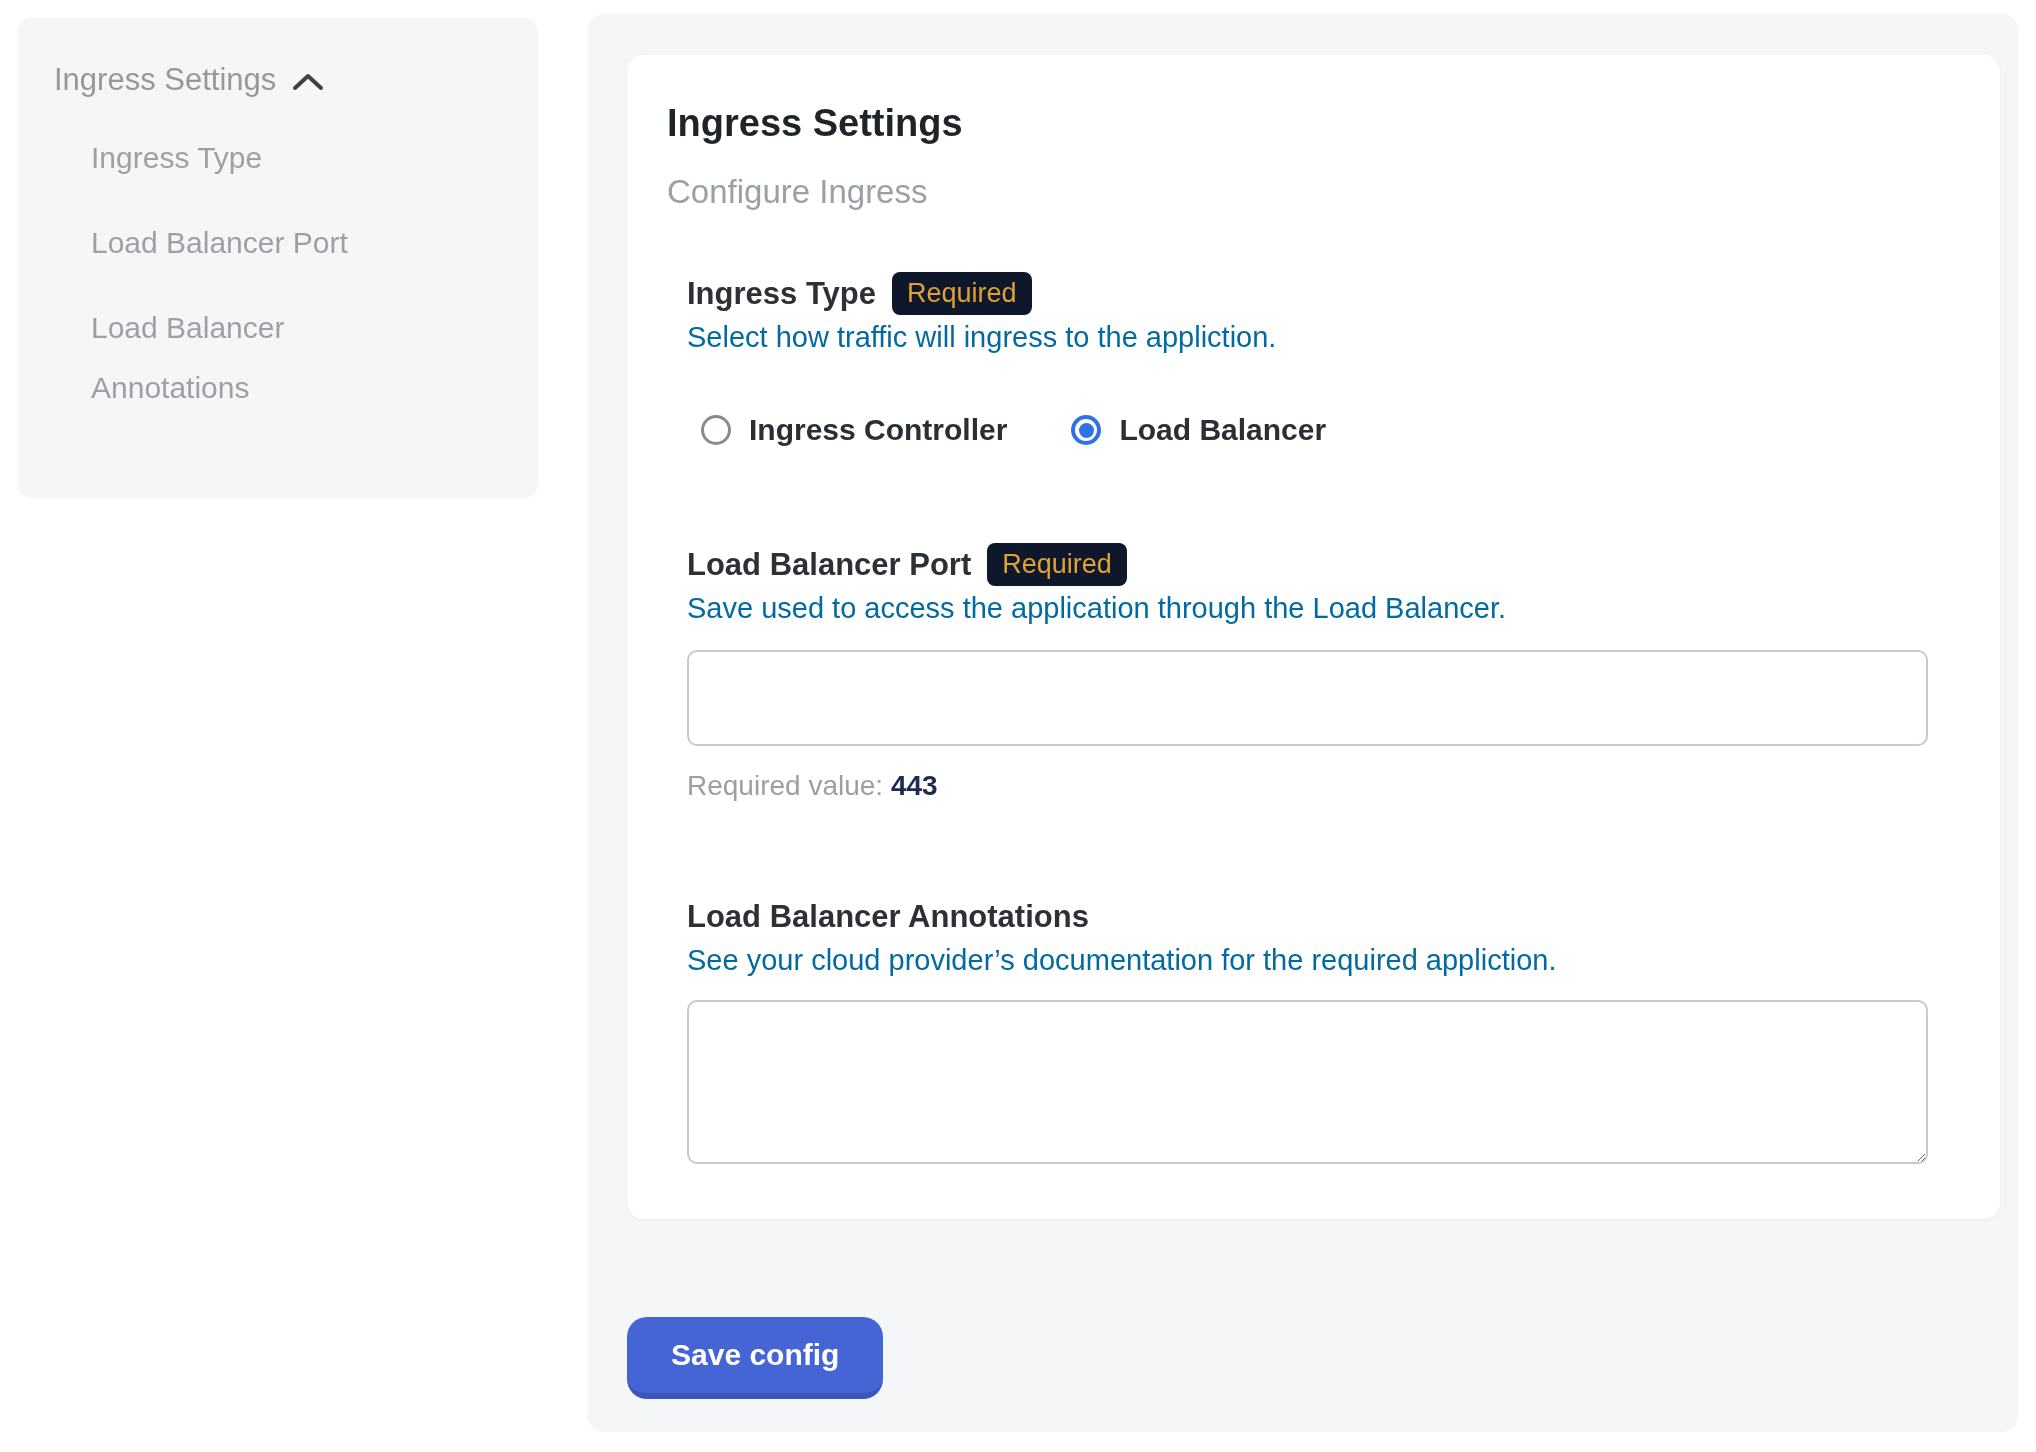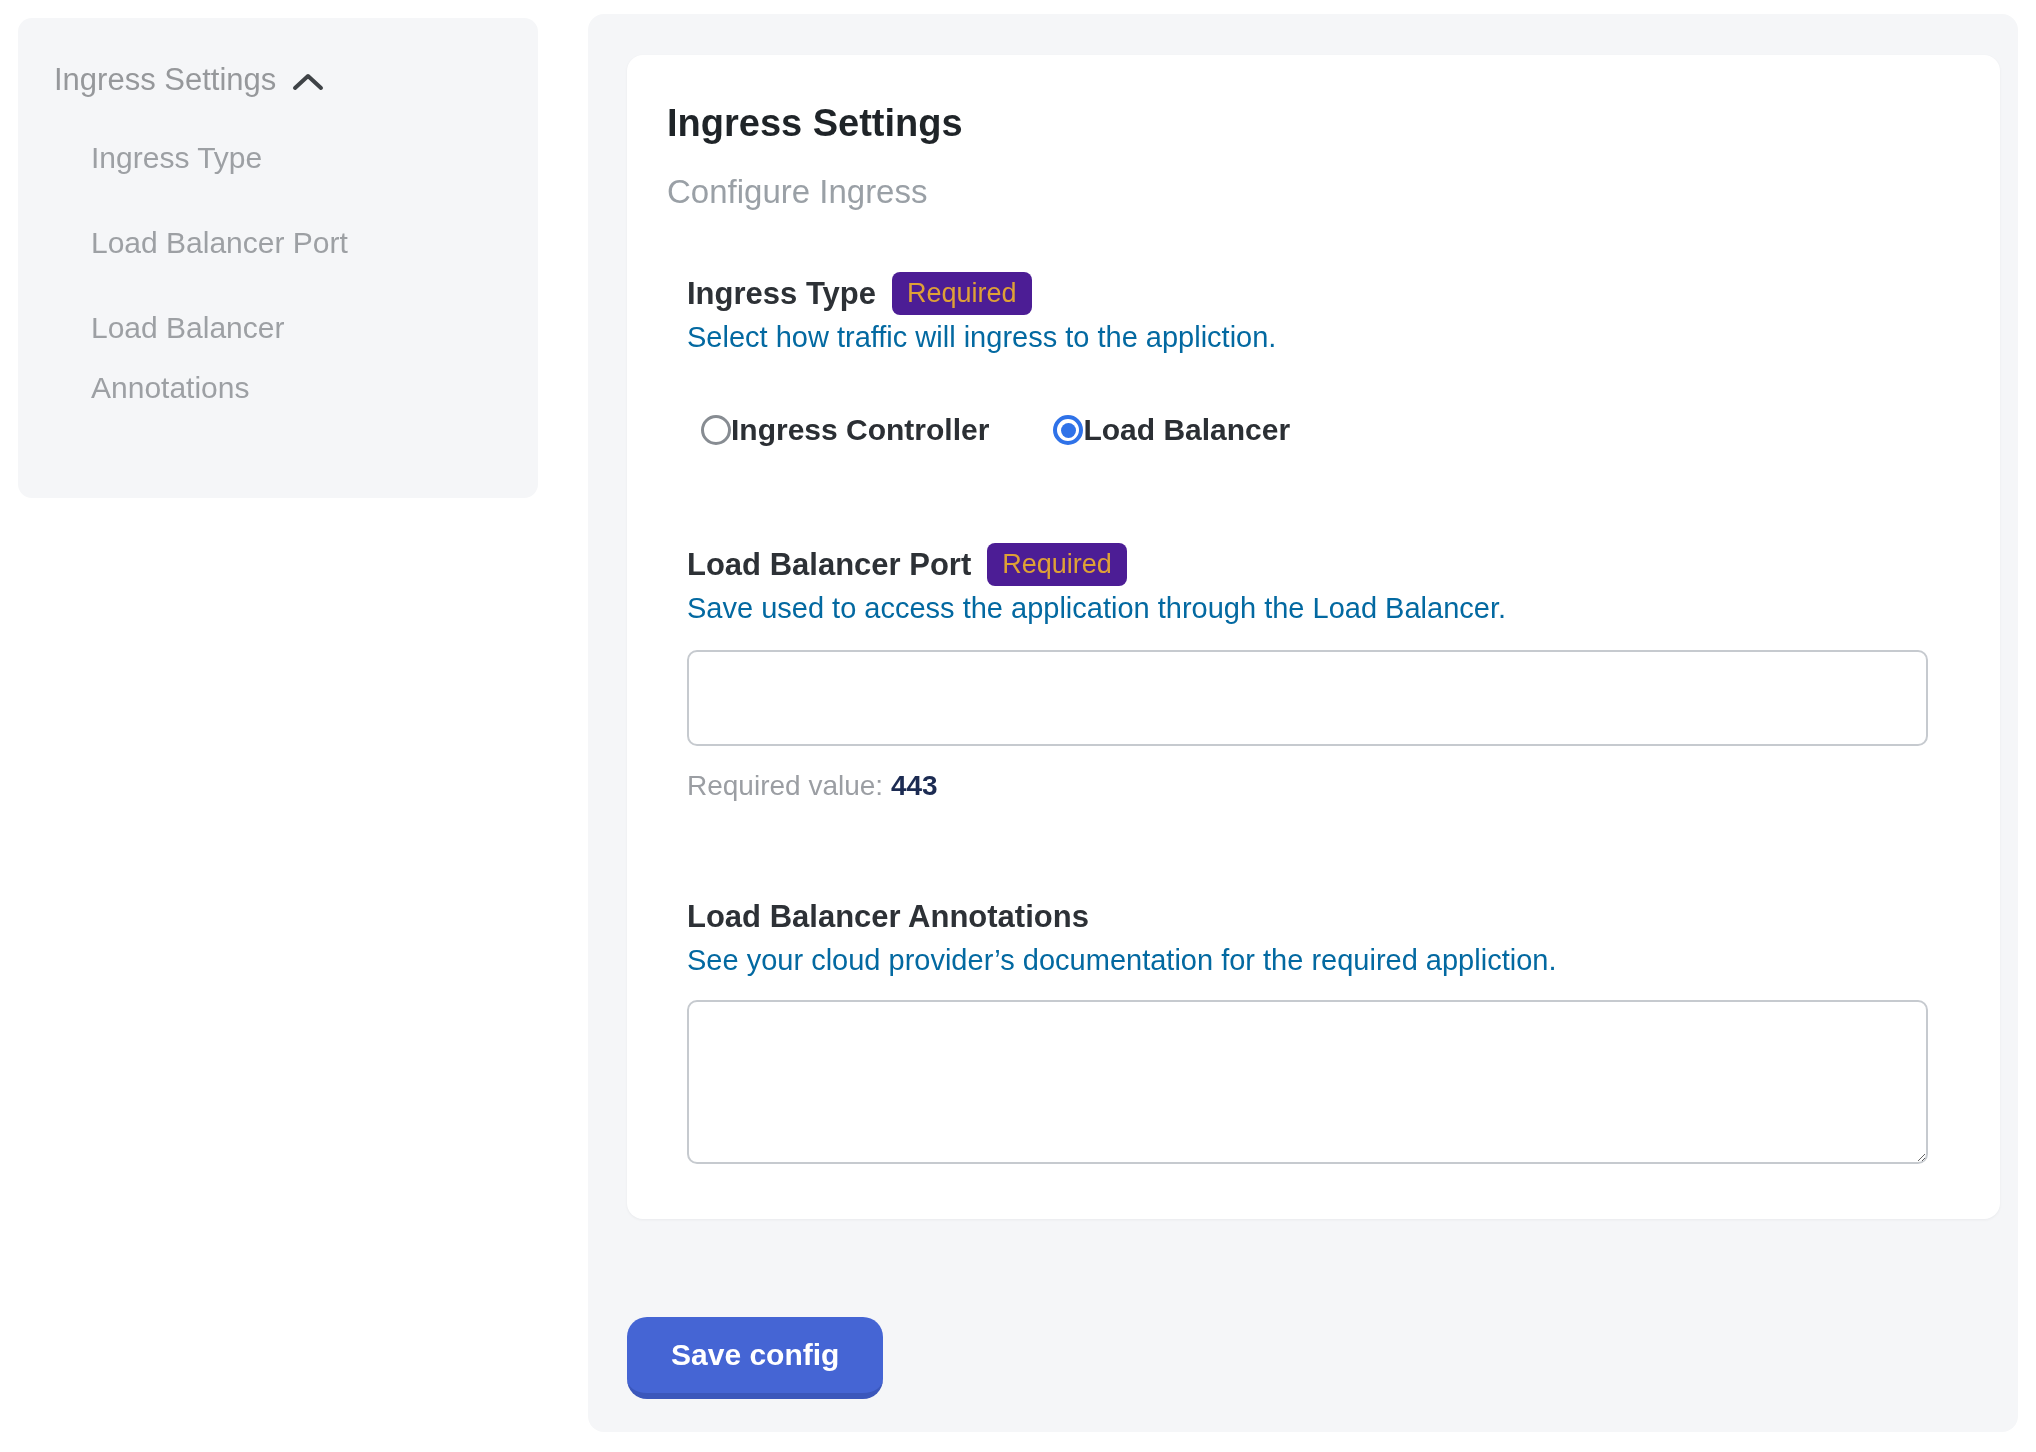--- a/index.html
+++ b/index.html
@@ -89,21 +89,21 @@
   .field-head { display: flex; align-items: center; }
   .field-head h2 {
     margin: 0;
     font-size: 31px;
     line-height: 42px;
     font-weight: 600;
     color: #2d3136;
   }
   .badge {
     margin-left: 16px;
-    background: #4c1d95;
+    background: #0f172a;
     color: #dfa136;
     font-size: 27px;
     line-height: 27px;
     padding: 8px 15px;
     border-radius: 8px;
   }
   .field-desc {
     margin: 4px 0 0 0;
     font-size: 29px;
     line-height: 36px;
@@ -126,20 +126,21 @@
   .radio.checked::after {
     content: "";
     position: absolute;
     left: 50%; top: 50%;
     width: 15px; height: 15px;
     margin: -7.5px 0 0 -7.5px;
     border-radius: 50%;
     background: #2f72e8;
   }
   .radio-label {
+    margin-left: 18px;
     font-size: 30px;
     font-weight: 600;
     color: #2b2f34;
   }
 
   
   .text-input {
     display: block;
     margin-top: 24px;
     width: 1241px;

